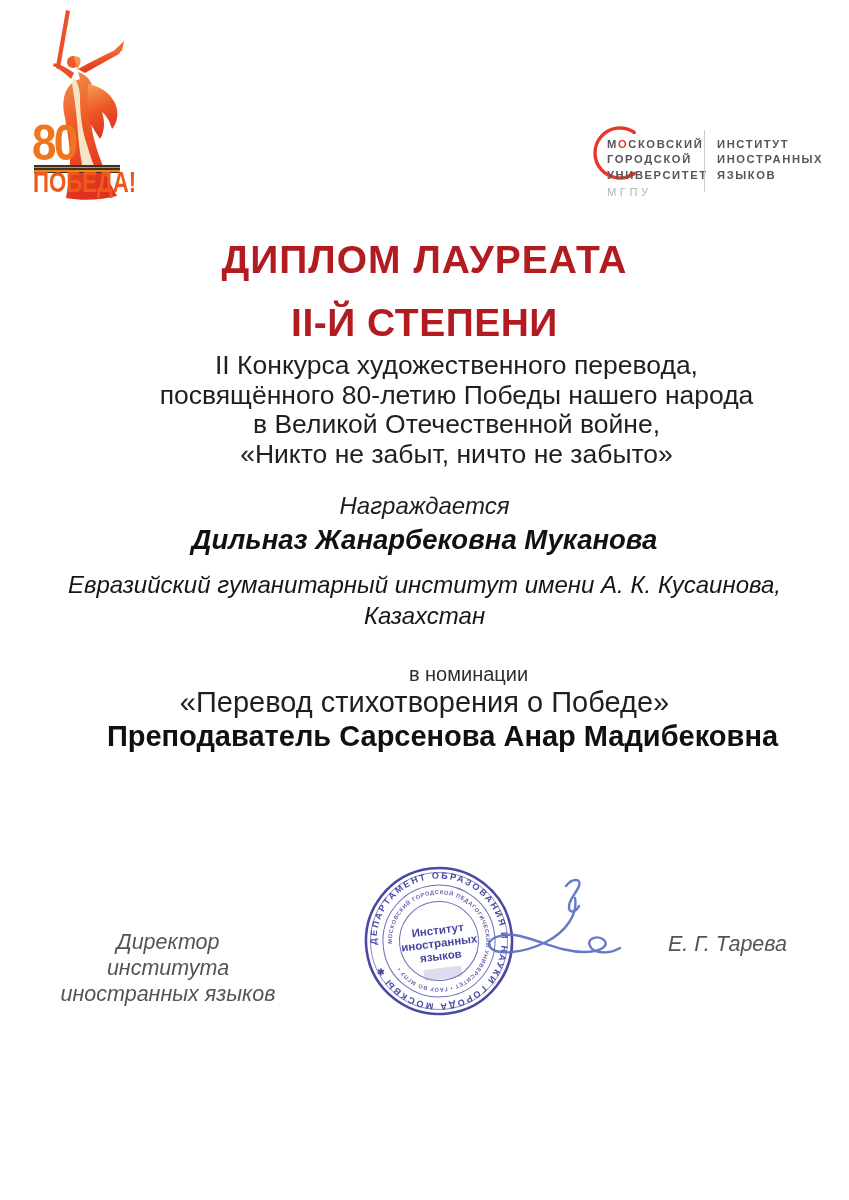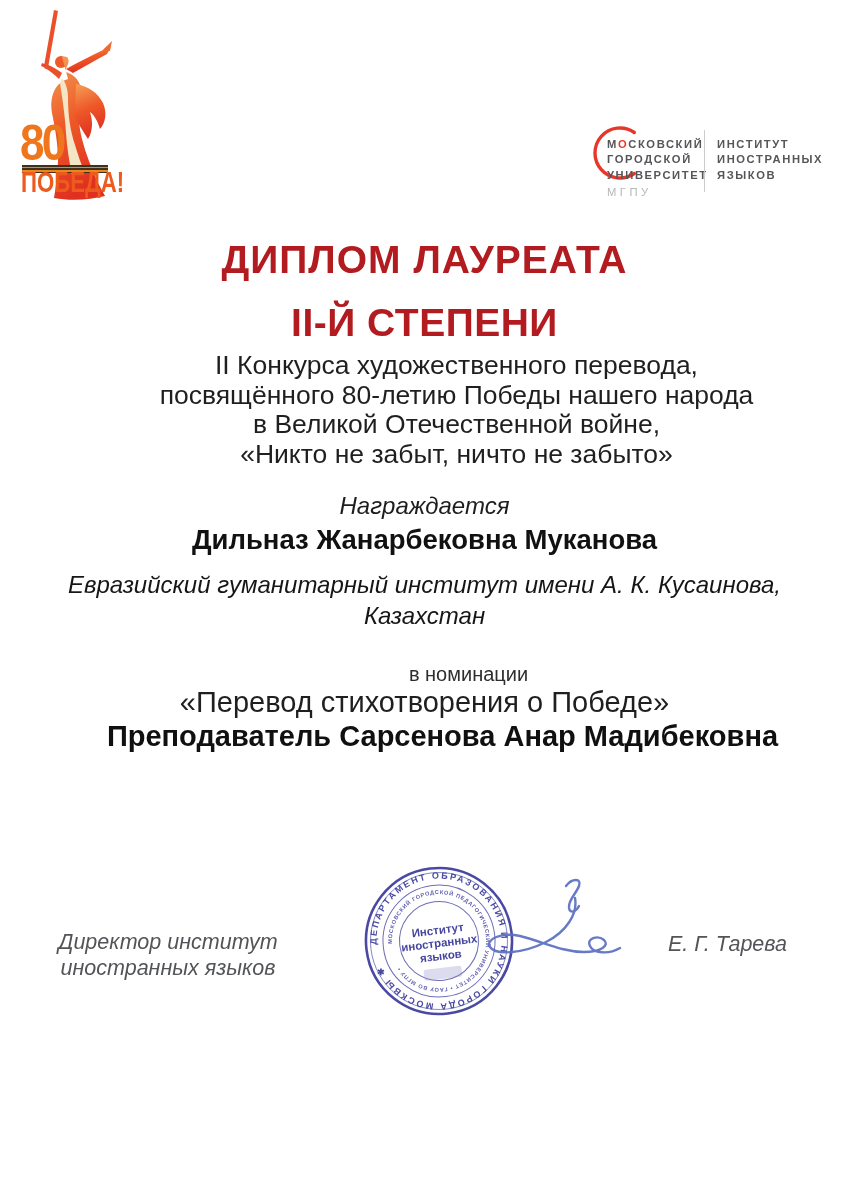--- a/index.html
+++ b/index.html
@@ -5,21 +5,21 @@
   html,body{margin:0;padding:0;background:#ffffff;}
   .page{
     position:relative;width:849px;height:1200px;margin:0 auto;
     background:#ffffff;overflow:hidden;
     font-family:"Liberation Sans",sans-serif;color:#1f1f1f;
   }
   .abs{position:absolute;}
   .centered{position:absolute;left:0;width:100%;text-align:center;}
 
   
-  .victory-logo{left:16px;top:6px;width:106px;height:196px;}
+  .victory-logo{left:28px;top:6px;width:106px;height:196px;}
   .victory-logo svg{position:absolute;left:0;top:0;}
   .victory-number{
     position:absolute;left:4px;top:112px;
     font-size:50px;font-weight:800;letter-spacing:-3px;line-height:50px;
     color:#f0761d;transform:scaleX(.88);transform-origin:left top;
   }
   .victory-ribbon{
     position:absolute;left:6px;top:159px;width:86px;height:8px;
     background:repeating-linear-gradient(180deg,#41301a 0 1.7px,#e8861f 1.7px 3.4px);
   }
@@ -40,21 +40,21 @@
   .uni-divider{position:absolute;left:114px;top:10px;width:1px;height:62px;background:#cbccce;}
   .uni-institute{position:absolute;left:127px;top:17px;
     font-size:11.2px;font-weight:700;letter-spacing:1.6px;line-height:15.4px;
     color:#545659;white-space:nowrap;}
 
   
   .title{top:238px;font-size:39px;font-weight:700;letter-spacing:1px;color:#b21c20;}
   .degree{top:301px;font-size:39px;font-weight:700;letter-spacing:.5px;color:#b21c20;}
   .contest{top:351px;font-size:26.5px;font-weight:300;line-height:29.5px;color:#1f1f1f;padding-left:32px;}
   .awarded{top:492px;font-size:24px;font-style:italic;color:#1d1d1d;text-align:center;}
-  .recipient{top:524px;font-size:27.5px;font-weight:700;color:#111;}
+  .recipient{top:524px;font-size:27.5px;font-weight:700;font-style:italic;color:#111;}
   .affiliation{top:570px;font-size:24px;font-style:italic;line-height:30.5px;color:#161616;}
   .nom-label{top:663px;font-size:20px;font-weight:300;color:#2e2e2e;padding-left:44px;}
   .nom-value{top:686px;font-size:29px;font-weight:300;color:#1f1f1f;}
   .teacher{top:720px;font-size:29px;font-weight:700;color:#101010;padding-left:18px;}
 
   
   .director{left:58px;top:929px;width:220px;text-align:center;
     font-size:21.5px;font-style:italic;line-height:26px;color:#525457;}
   .signer{left:668px;top:932px;width:165px;text-align:left;
     font-size:21.5px;font-style:italic;color:#525457;}
@@ -136,21 +136,21 @@
   <div class="centered affiliation">
     <div>Евразийский гуманитарный институт имени А. К. Кусаинова,</div>
     <div>Казахстан</div>
   </div>
 
   <div class="centered nom-label">в номинации</div>
   <div class="centered nom-value">«Перевод стихотворения о Победе»</div>
   <div class="centered teacher">Преподаватель Сарсенова Анар Мадибековна</div>
 
   <div class="abs director">
-    <div>Директор институт</div>
+    <div>Директор института</div>
     <div>иностранных языков</div>
   </div>
 
   <div class="abs stamp">
     <svg width="154" height="154" viewBox="0 0 154 154" aria-hidden="true">
       <defs>
         <path id="ringOuter" d="M77,77 m-62.5,0 a62.5,62.5 0 1,1 125,0 a62.5,62.5 0 1,1 -125,0"></path>
         <path id="ringInner" d="M77,77 m-47,0 a47,47 0 1,1 94,0 a47,47 0 1,1 -94,0"></path>
       </defs>
       <g transform="rotate(-7 77 77)" opacity="0.95">

